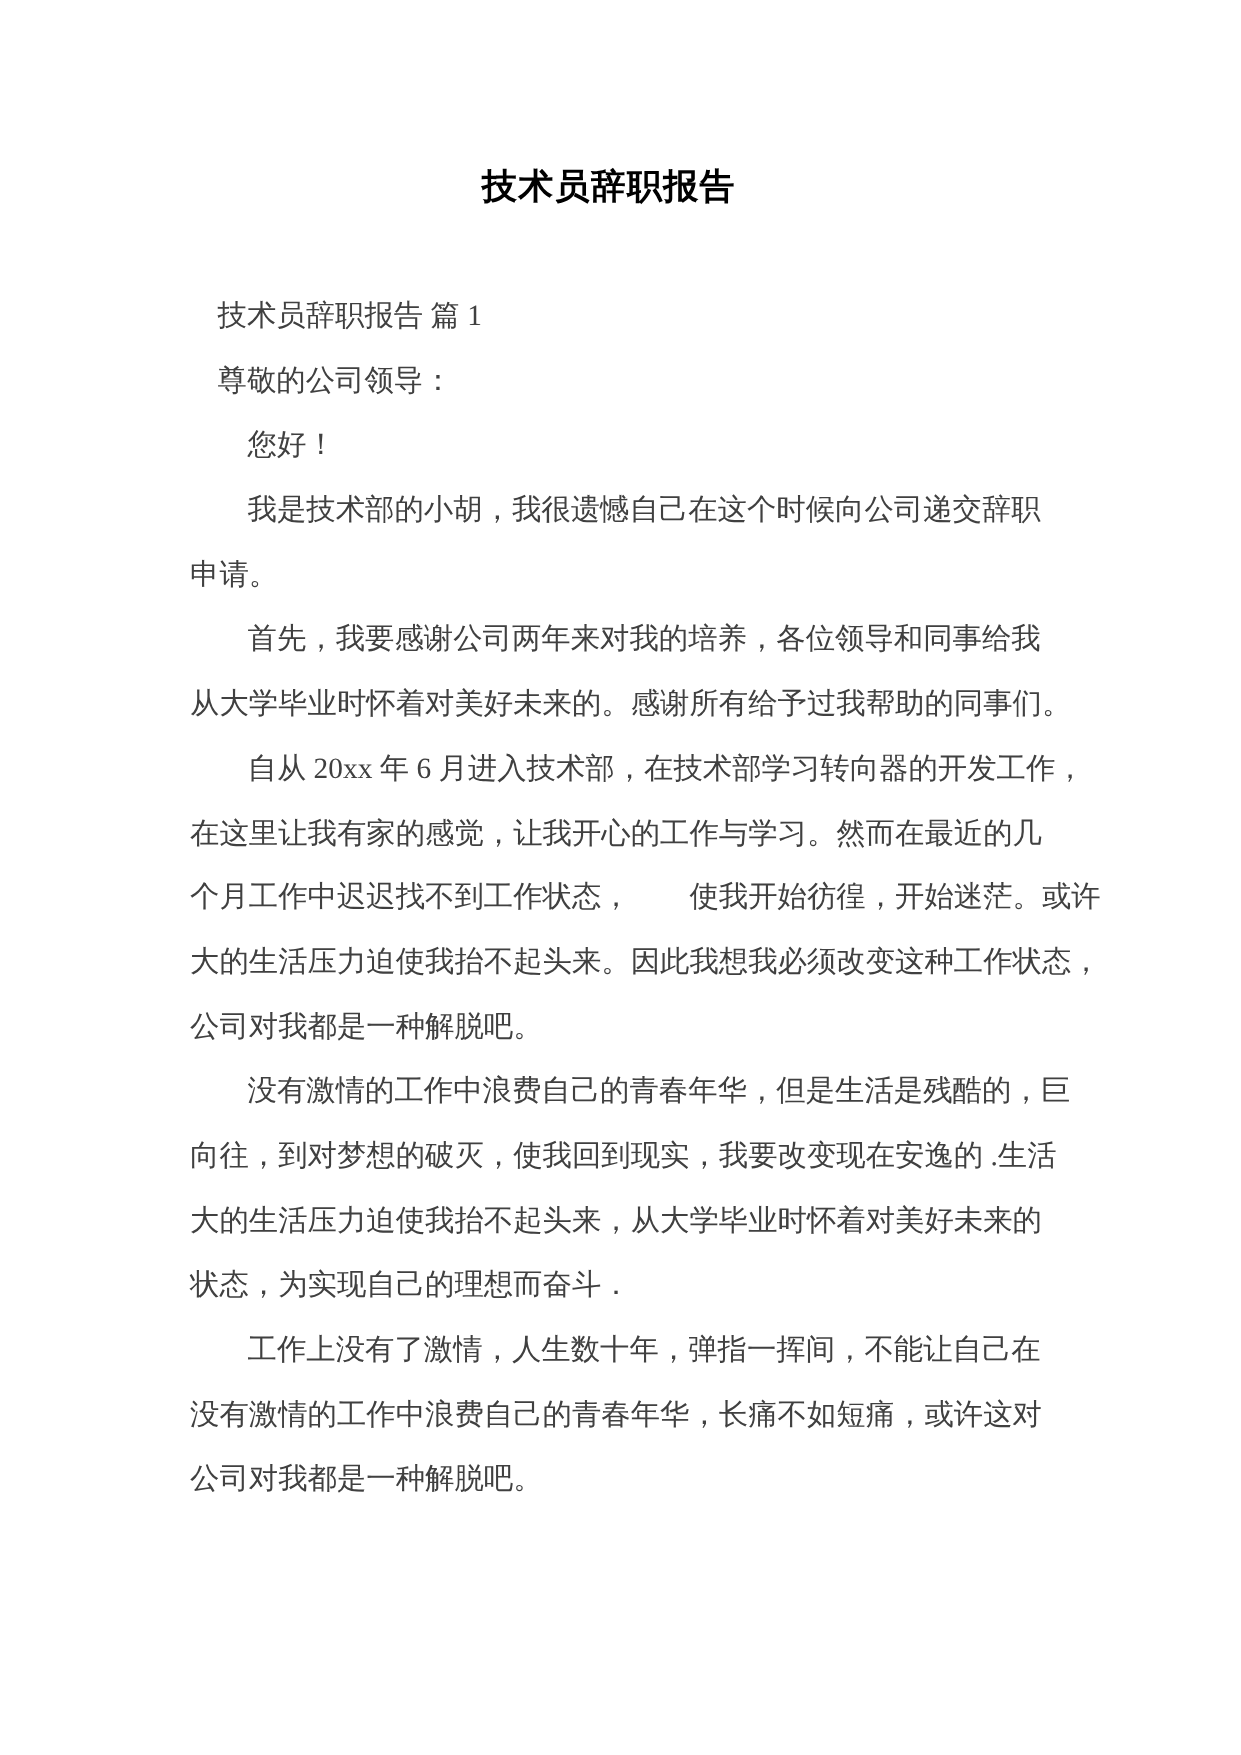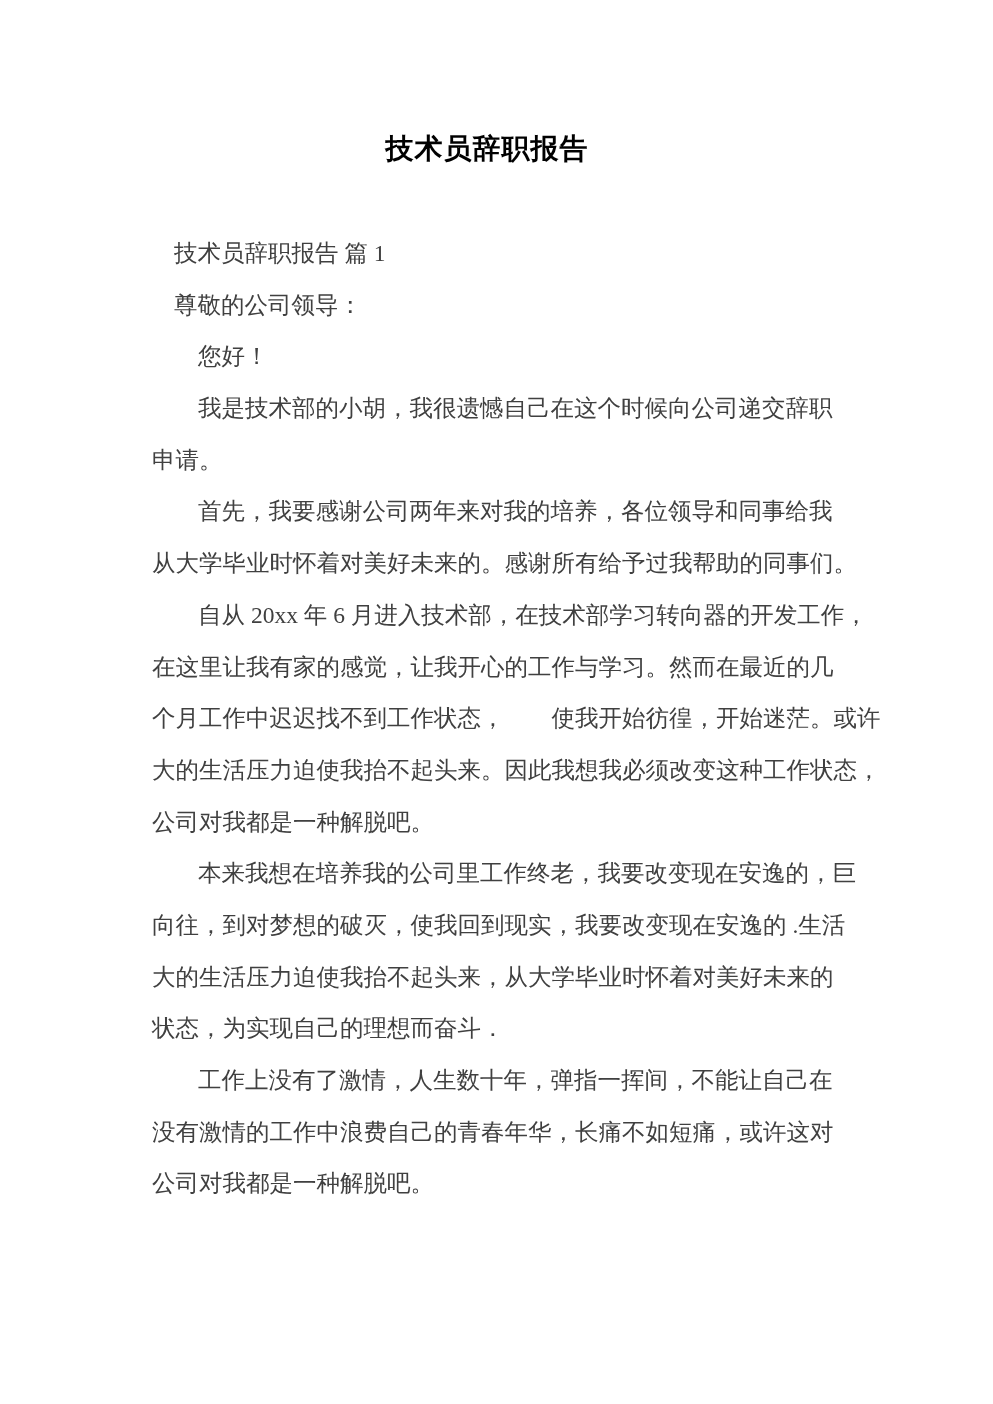--- a/index.html
+++ b/index.html
@@ -53,21 +53,21 @@
       <div class="text-line" style="padding-left: 46px;">您好！</div>
       <div class="text-line" style="padding-left: 46px;">我是技术部的小胡，我很遗憾自己在这个时候向公司递交辞职</div>
       <div class="text-line" style="padding-left: 0px;">申请。</div>
       <div class="text-line" style="padding-left: 46px;">首先，我要感谢公司两年来对我的培养，各位领导和同事给我</div>
       <div class="text-line" style="padding-left: 0px;">从大学毕业时怀着对美好未来的。感谢所有给予过我帮助的同事们。</div>
       <div class="text-line" style="padding-left: 46px;">自从 20xx 年 6 月进入技术部，在技术部学习转向器的开发工作，</div>
       <div class="text-line" style="padding-left: 0px;">在这里让我有家的感觉，让我开心的工作与学习。然而在最近的几</div>
       <div class="text-line" style="padding-left: 0px;">个月工作中迟迟找不到工作状态，　　使我开始彷徨，开始迷茫。或许</div>
       <div class="text-line" style="padding-left: 0px;">大的生活压力迫使我抬不起头来。因此我想我必须改变这种工作状态，</div>
       <div class="text-line" style="padding-left: 0px;">公司对我都是一种解脱吧。</div>
-      <div class="text-line" style="padding-left: 46px;">本来我想在培养我的公司里工作终老，我要改变现在安逸的，巨</div>
+      <div class="text-line" style="padding-left: 46px;">没有激情的工作中浪费自己的青春年华，但是生活是残酷的，巨</div>
       <div class="text-line" style="padding-left: 0px;">向往，到对梦想的破灭，使我回到现实，我要改变现在安逸的 .生活</div>
       <div class="text-line" style="padding-left: 0px;">大的生活压力迫使我抬不起头来，从大学毕业时怀着对美好未来的</div>
       <div class="text-line" style="padding-left: 0px;">状态，为实现自己的理想而奋斗．</div>
       <div class="text-line" style="padding-left: 46px;">工作上没有了激情，人生数十年，弹指一挥间，不能让自己在</div>
       <div class="text-line" style="padding-left: 0px;">没有激情的工作中浪费自己的青春年华，长痛不如短痛，或许这对</div>
       <div class="text-line" style="padding-left: 0px; font-family: Liberation Serif, serif;">公司对我都是一种解脱吧。</div>
     </div>
 </div>
 
 </body></html>

